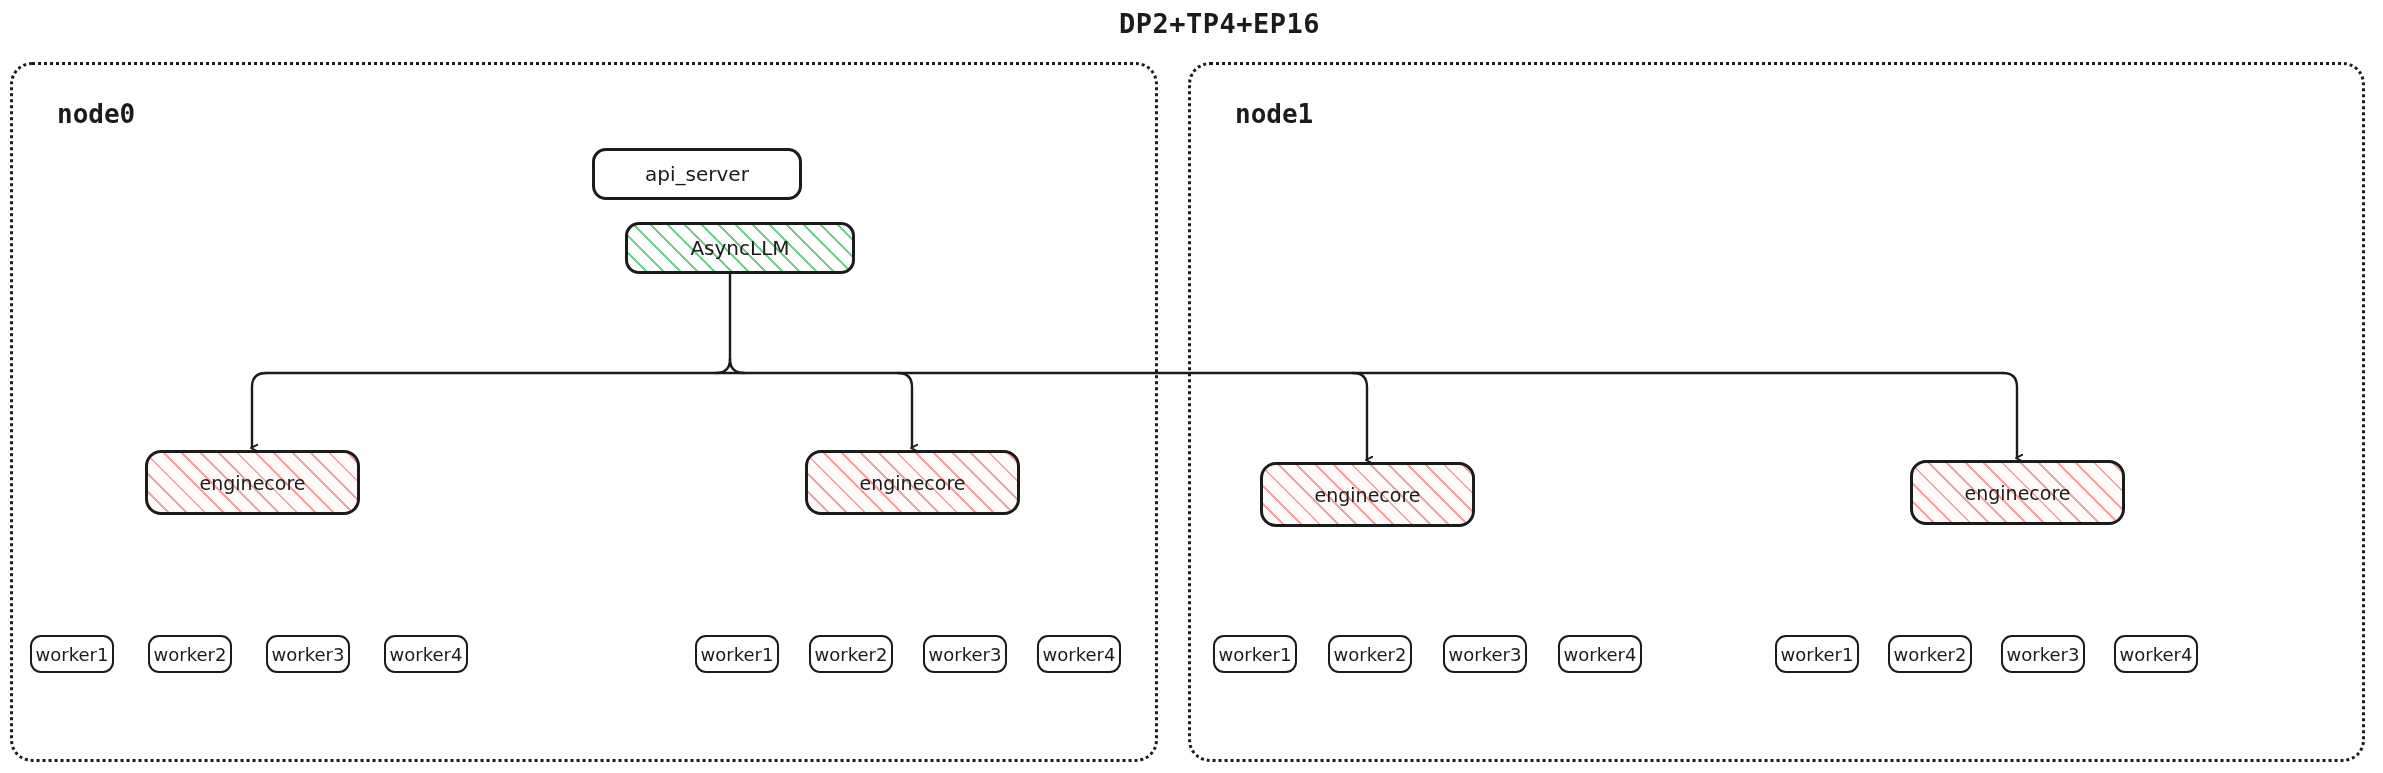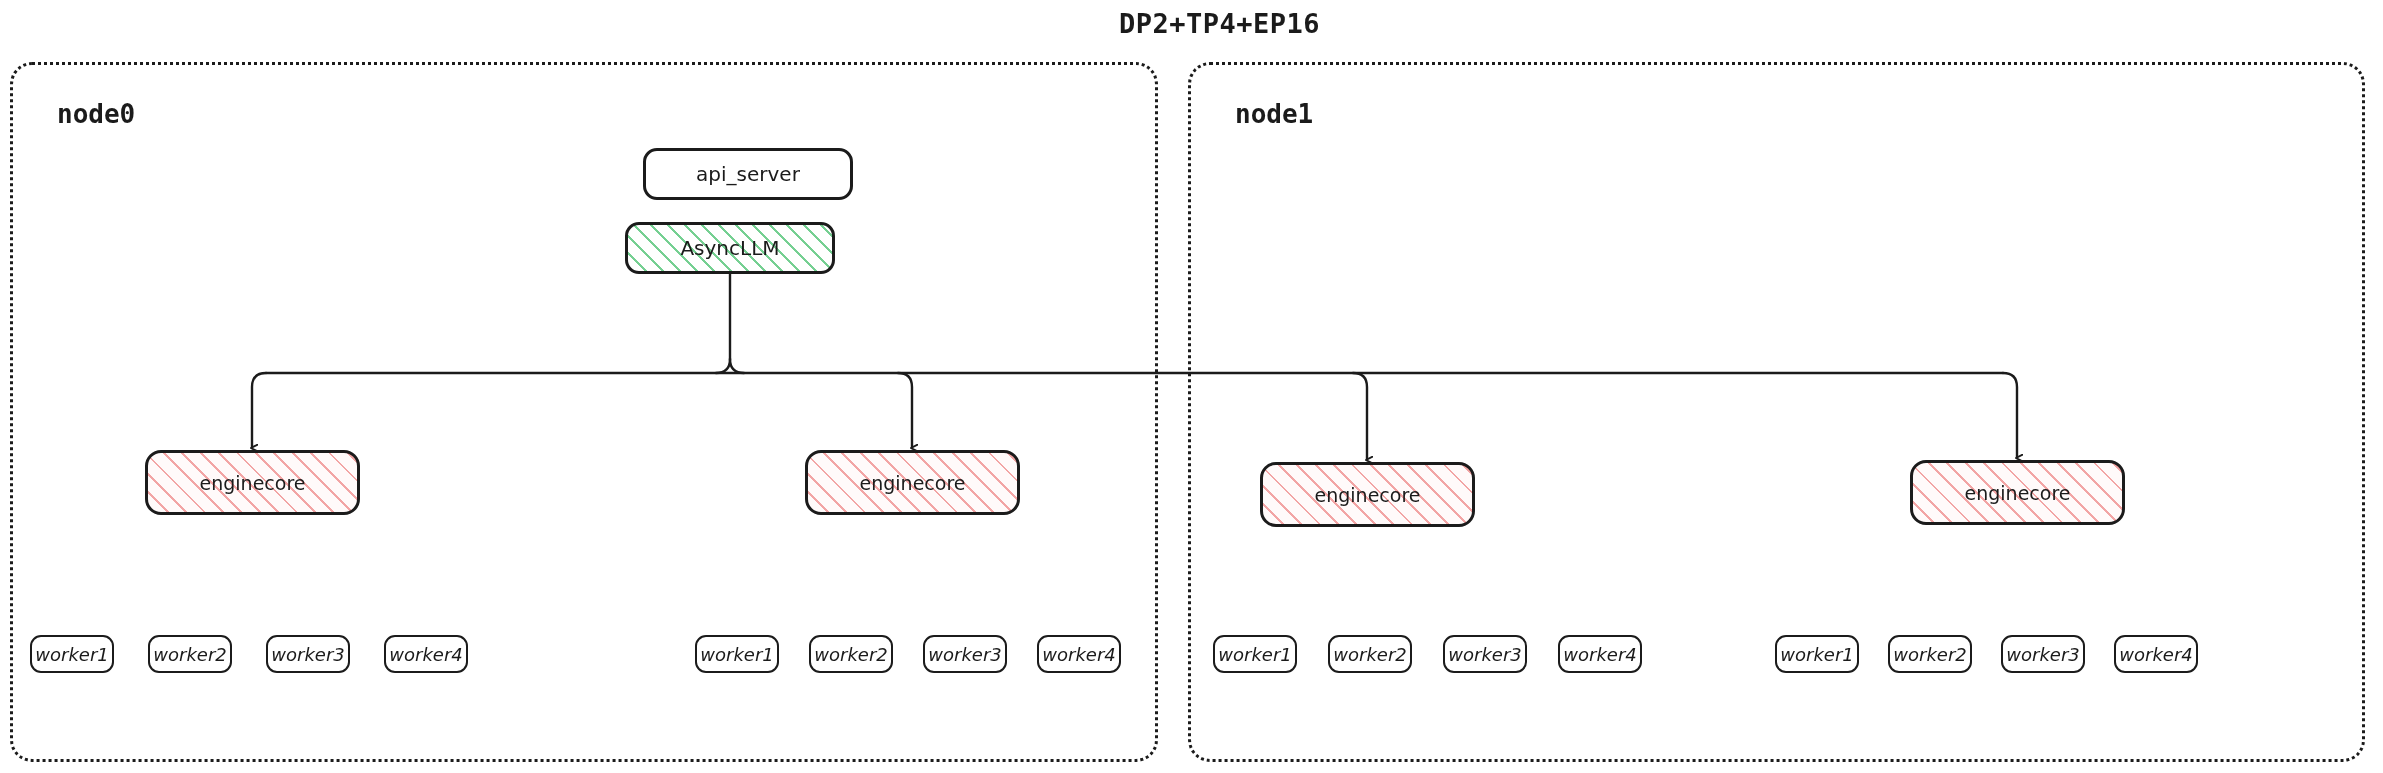--- a/index.html
+++ b/index.html
@@ -108,21 +108,20 @@
       rgba(255, 255, 255, 0) 13px
     );
   }
 
   
   .box-worker {
     border-radius: 11px;
     border-width: 2.5px;
     font-size: 18px;
     height: 38px;
-    font-style: italic;
   }
 
   
   #connectors {
     position: absolute;
     left: 0;
     top: 0;
     width: 2383px;
     height: 773px;
     pointer-events: none;
@@ -136,25 +135,25 @@
   <div id="diagram-title">DP2+TP4+EP16</div>
 
   <div class="node-group" id="node-0" style="left: 10px; top: 62px; width: 1148px; height: 700px;">
     <div class="node-label">node0</div>
   </div>
 
   <div class="node-group" id="node-1" style="left: 1188px; top: 62px; width: 1177px; height: 700px;">
     <div class="node-label">node1</div>
   </div>
 
-  <div class="box box-plain box-api" id="box-api-server" style="left: 643px; top: 148px; width: 210px; height: 52px;">
+  <div class="box box-plain box-api" id="box-api-server" style="left: 592px; top: 148px; width: 210px; height: 52px;">
     <span class="box-label">api_server</span>
   </div>
 
-  <div class="box box-async" id="box-async-llm" style="left: 625px; top: 222px; width: 210px; height: 52px;">
+  <div class="box box-async" id="box-async-llm" style="left: 625px; top: 222px; width: 230px; height: 52px;">
     <span class="box-label">AsyncLLM</span>
   </div>
 
   <div class="box box-engine" id="engine-0" style="left: 145px; top: 450px; width: 215px; height: 65px;">
     <span class="box-label">enginecore</span>
   </div>
   <div class="box box-engine" id="engine-1" style="left: 805px; top: 450px; width: 215px; height: 65px;">
     <span class="box-label">enginecore</span>
   </div>
   <div class="box box-engine" id="engine-2" style="left: 1260px; top: 462px; width: 215px; height: 65px;">

